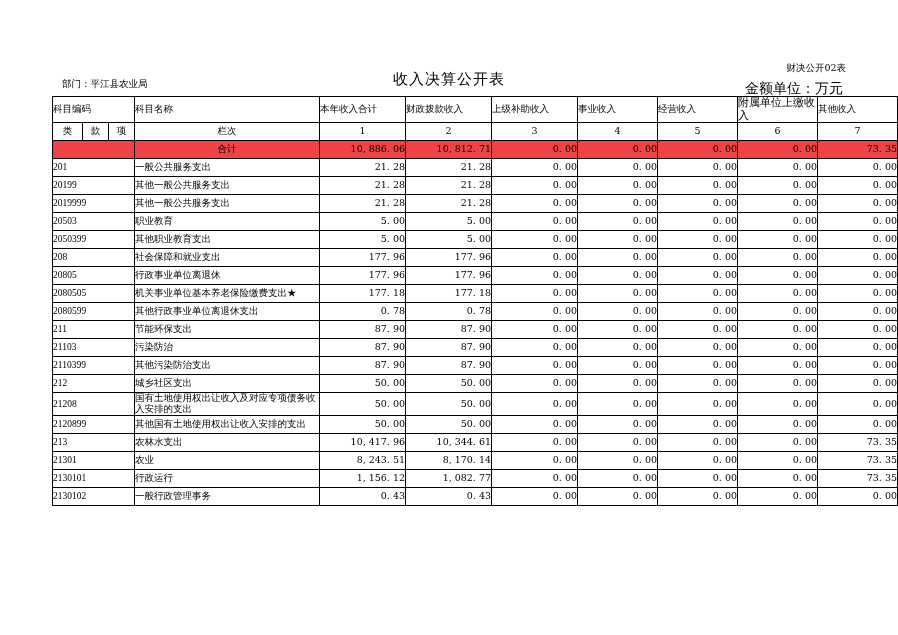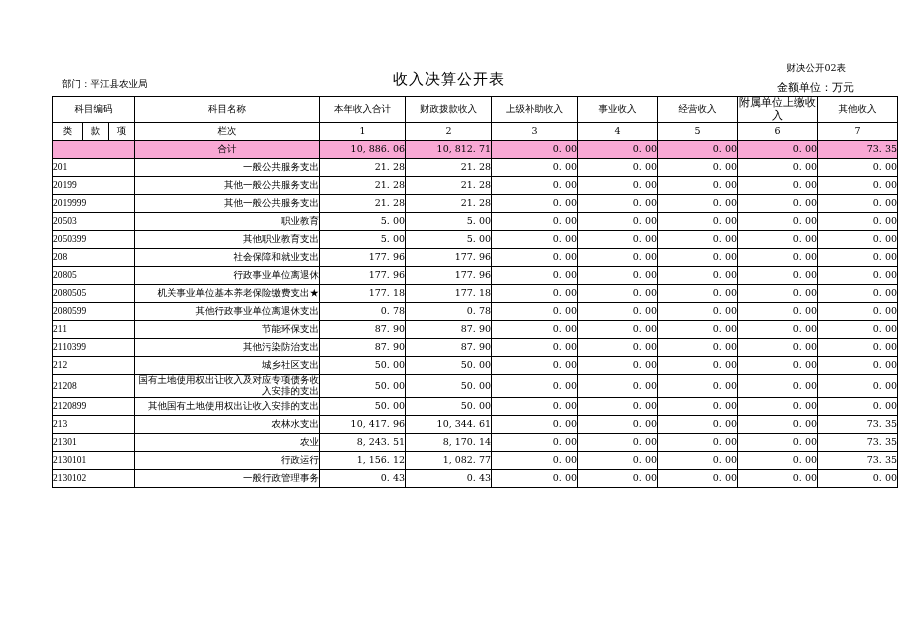--- a/index.html
+++ b/index.html
@@ -41,22 +41,22 @@
   .dept {
     position: absolute;
     top: 78px;
     left: 62px;
     font-size: 9.5px;
     font-family: "DejaVu Serif", serif;
   }
   .unit {
     position: absolute;
     top: 80px;
-    right: 44px;
-    font-size: 11px;
+    right: 55px;
+    font-size: 14px;
     font-family: "DejaVu Serif", serif;
   }
   table.main {
     position: absolute;
     top: 96px;
     left: 52px;
     border-collapse: collapse;
     table-layout: fixed;
     width: 794px;
     font-family: "DejaVu Serif", serif;
@@ -65,44 +65,44 @@
     border: 1px solid #000000;
     font-weight: normal;
     font-size: 9.5px;
     padding: 0;
     height: 18px;
     line-height: 1.15;
     box-sizing: border-box;
   }
   .hdr-main td {
     height: 62px;
-    text-align: center;
+    text-align: left;
     vertical-align: middle;
     font-size: 11px;
   }
   .hdr-main td.wide-lbl {
     font-size: 11px;
   }
   .hdr-sub td {
     height: 17px;
     text-align: center;
     vertical-align: middle;
     font-size: 9.5px;
   }
   .row-total td {
-    background: #f9a8d4;
+    background: #ef4444;
   }
   .c-code {
     padding-left: 3px;
     text-align: left;
     font-size: 9px;
     font-family: Liberation Serif, serif;
   }
   .c-name {
-    text-align: right;
+    text-align: left;
     font-size: 9.5px;
   }
   .c-num {
     text-align: right;
     padding-right: 4px;
     font-size: 9.5px;
   }
   .c-ctr {
     text-align: center;
   }
@@ -279,20 +279,31 @@
           <td class="c-name ind0">节能环保支出</td>
           <td class="c-num">87. 90</td>
           <td class="c-num">87. 90</td>
           <td class="c-num">0. 00</td>
           <td class="c-num">0. 00</td>
           <td class="c-num">0. 00</td>
           <td class="c-num">0. 00</td>
           <td class="c-num">0. 00</td>
         </tr>
         <tr>
+          <td colspan="3" class="c-code">21103</td>
+          <td class="c-name ind1">污染防治</td>
+          <td class="c-num">87. 90</td>
+          <td class="c-num">87. 90</td>
+          <td class="c-num">0. 00</td>
+          <td class="c-num">0. 00</td>
+          <td class="c-num">0. 00</td>
+          <td class="c-num">0. 00</td>
+          <td class="c-num">0. 00</td>
+        </tr>
+        <tr>
           <td colspan="3" class="c-code">2110399</td>
           <td class="c-name ind2">其他污染防治支出</td>
           <td class="c-num">87. 90</td>
           <td class="c-num">87. 90</td>
           <td class="c-num">0. 00</td>
           <td class="c-num">0. 00</td>
           <td class="c-num">0. 00</td>
           <td class="c-num">0. 00</td>
           <td class="c-num">0. 00</td>
         </tr>

